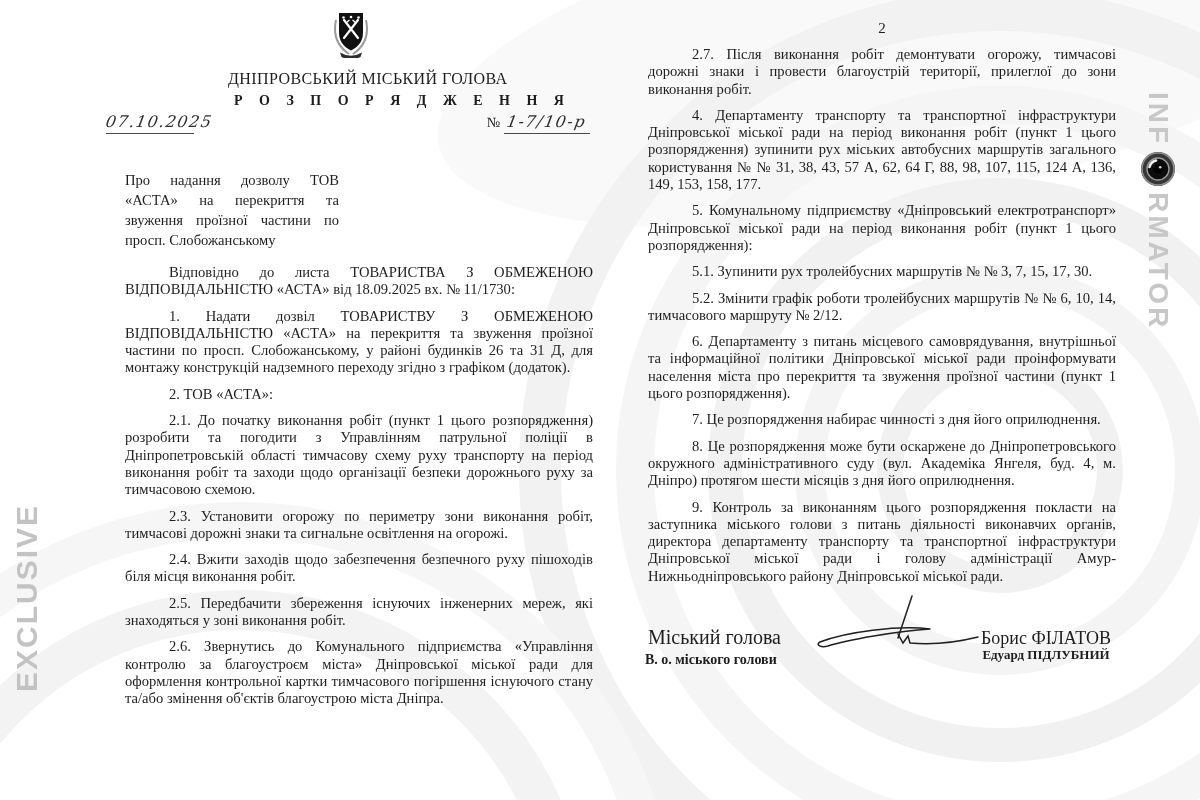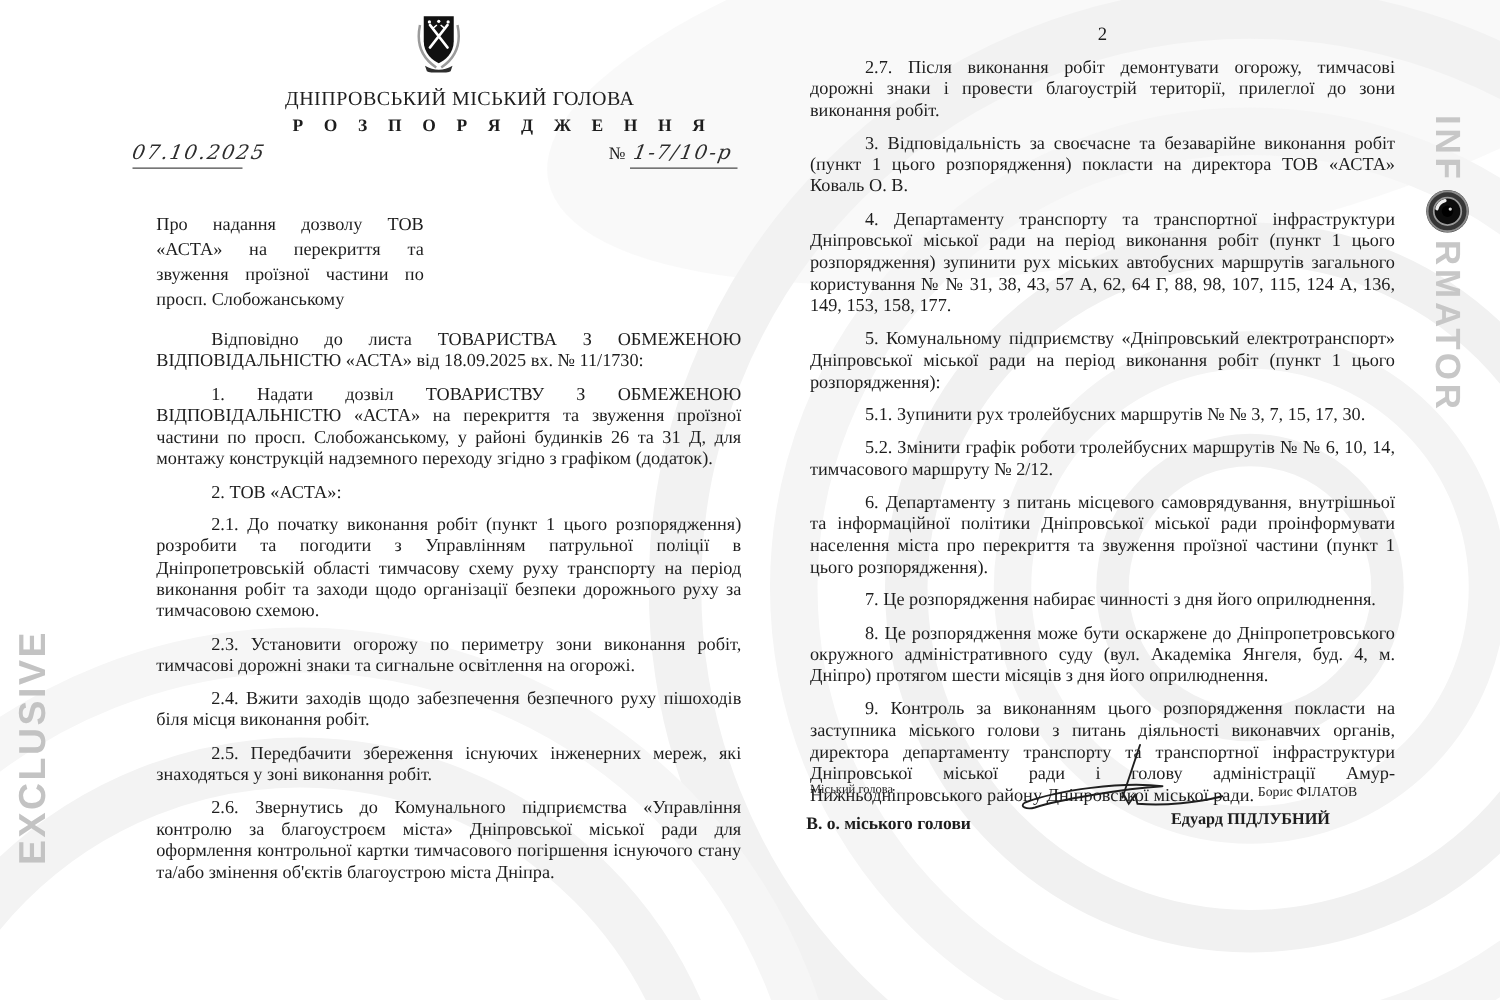--- a/index.html
+++ b/index.html
@@ -27,24 +27,24 @@
              font-size:14.6px; line-height:20px; text-align:justify; }
 
   .pageno { position:absolute; left:648px; top:20px; width:468px; text-align:center; font-size:15px; }
 
   .col { position:absolute; width:468px; font-size:14.6px; line-height:17.3px; text-align:justify; }
   .col p { margin:0 0 9px 0; text-indent:44px; }
   .col-left  { left:125px; top:264px; }
   .col-right { left:648px; top:46px; }
 
   
-  .sig-title-1 { position:absolute; left:648px; top:626px; font-size:10px; }
+  .sig-title-1 { position:absolute; left:648px; top:626px; font-size:20px; }
   .sig-title-2 { position:absolute; left:645px; top:652px; font-size:14px; font-weight:bold; }
-  .sig-name-1  { position:absolute; left:978px; top:628px; width:136px; text-align:center; font-size:11px; }
-  .sig-name-2  { position:absolute; left:928px; top:647px; width:136px; text-align:right; font-size:13px; font-weight:bold; }
+  .sig-name-1  { position:absolute; left:978px; top:628px; width:136px; text-align:center; font-size:18px; }
+  .sig-name-2  { position:absolute; left:978px; top:647px; width:136px; text-align:center; font-size:13px; font-weight:bold; }
   .sig-svg { position:absolute; left:812px; top:590px; }
 
   
   .wm-left {
     position:absolute; left:10px; top:504px;
     writing-mode:vertical-rl; transform:rotate(180deg);
     font-family:"Liberation Sans", sans-serif; font-weight:bold;
     font-size:30px; letter-spacing:2px; color:#c3c3c3;
   }
   .wm-right {
@@ -129,21 +129,20 @@
     <p>2. ТОВ «АСТА»:</p>
     <p>2.1. До початку виконання робіт (пункт 1 цього розпорядження) розробити та погодити з Управлінням патрульної поліції в Дніпропетровській області тимчасову схему руху транспорту на період виконання робіт та заходи щодо організації безпеки дорожнього руху за тимчасовою схемою.</p>
     <p>2.3. Установити огорожу по периметру зони виконання робіт, тимчасові дорожні знаки та сигнальне освітлення на огорожі.</p>
     <p>2.4. Вжити заходів щодо забезпечення безпечного руху пішоходів біля місця виконання робіт.</p>
     <p>2.5. Передбачити збереження існуючих інженерних мереж, які знаходяться у зоні виконання робіт.</p>
     <p>2.6. Звернутись до Комунального підприємства «Управління контролю за благоустроєм міста» Дніпровської міської ради для оформлення контрольної картки тимчасового погіршення існуючого стану та/або змінення об'єктів бла­гоустрою міста Дніпра.</p>
   </div>
 
   <div class="col col-right">
     <p>2.7. Після виконання робіт демонтувати огорожу, тимчасові дорожні знаки і провести благоустрій території, прилеглої до зони виконання робіт.</p>
-    <p>3. Відповідальність за своєчасне та безаварійне виконання робіт (пункт 1 цього розпорядження) покласти на директора ТОВ «АСТА» Коваль О. В.</p>
     <p>4. Департаменту транспорту та транспортної інфраструктури Дніпровської міської ради на період виконання робіт (пункт 1 цього розпорядження) зупини­ти рух міських автобусних маршрутів загального користування № № 31, 38, 43, 57 А, 62, 64 Г, 88, 98, 107, 115, 124 А, 136, 149, 153, 158, 177.</p>
     <p>5. Комунальному підприємству «Дніпровський електротранспорт» Дні­провської міської ради на період виконання робіт (пункт 1 цього розпоряджен­ня):</p>
     <p>5.1. Зупинити рух тролейбусних маршрутів № № 3, 7, 15, 17, 30.</p>
     <p>5.2. Змінити графік роботи тролейбусних маршрутів № № 6, 10, 14, тимча­сового маршруту № 2/12.</p>
     <p>6. Департаменту з питань місцевого самоврядування, внутрішньої та інфор­маційної політики Дніпровської міської ради проінформувати населення міста про перекриття та звуження проїзної частини (пункт 1 цього розпорядження).</p>
     <p>7. Це розпорядження набирає чинності з дня його оприлюднення.</p>
     <p>8. Це розпорядження може бути оскаржене до Дніпропетровського окруж­ного адміністративного суду (вул. Академіка Янгеля, буд. 4, м. Дніпро) протя­гом шести місяців з дня його оприлюднення.</p>
     <p>9. Контроль за виконанням цього розпорядження покласти на заступника міського голови з питань діяльності виконавчих органів, директора департа­менту транспорту та транспортної інфраструктури Дніпровської міської ради і голову адміністрації Амур-Нижньодніпровського району Дніпровської міської ради.</p>
   </div>
 

